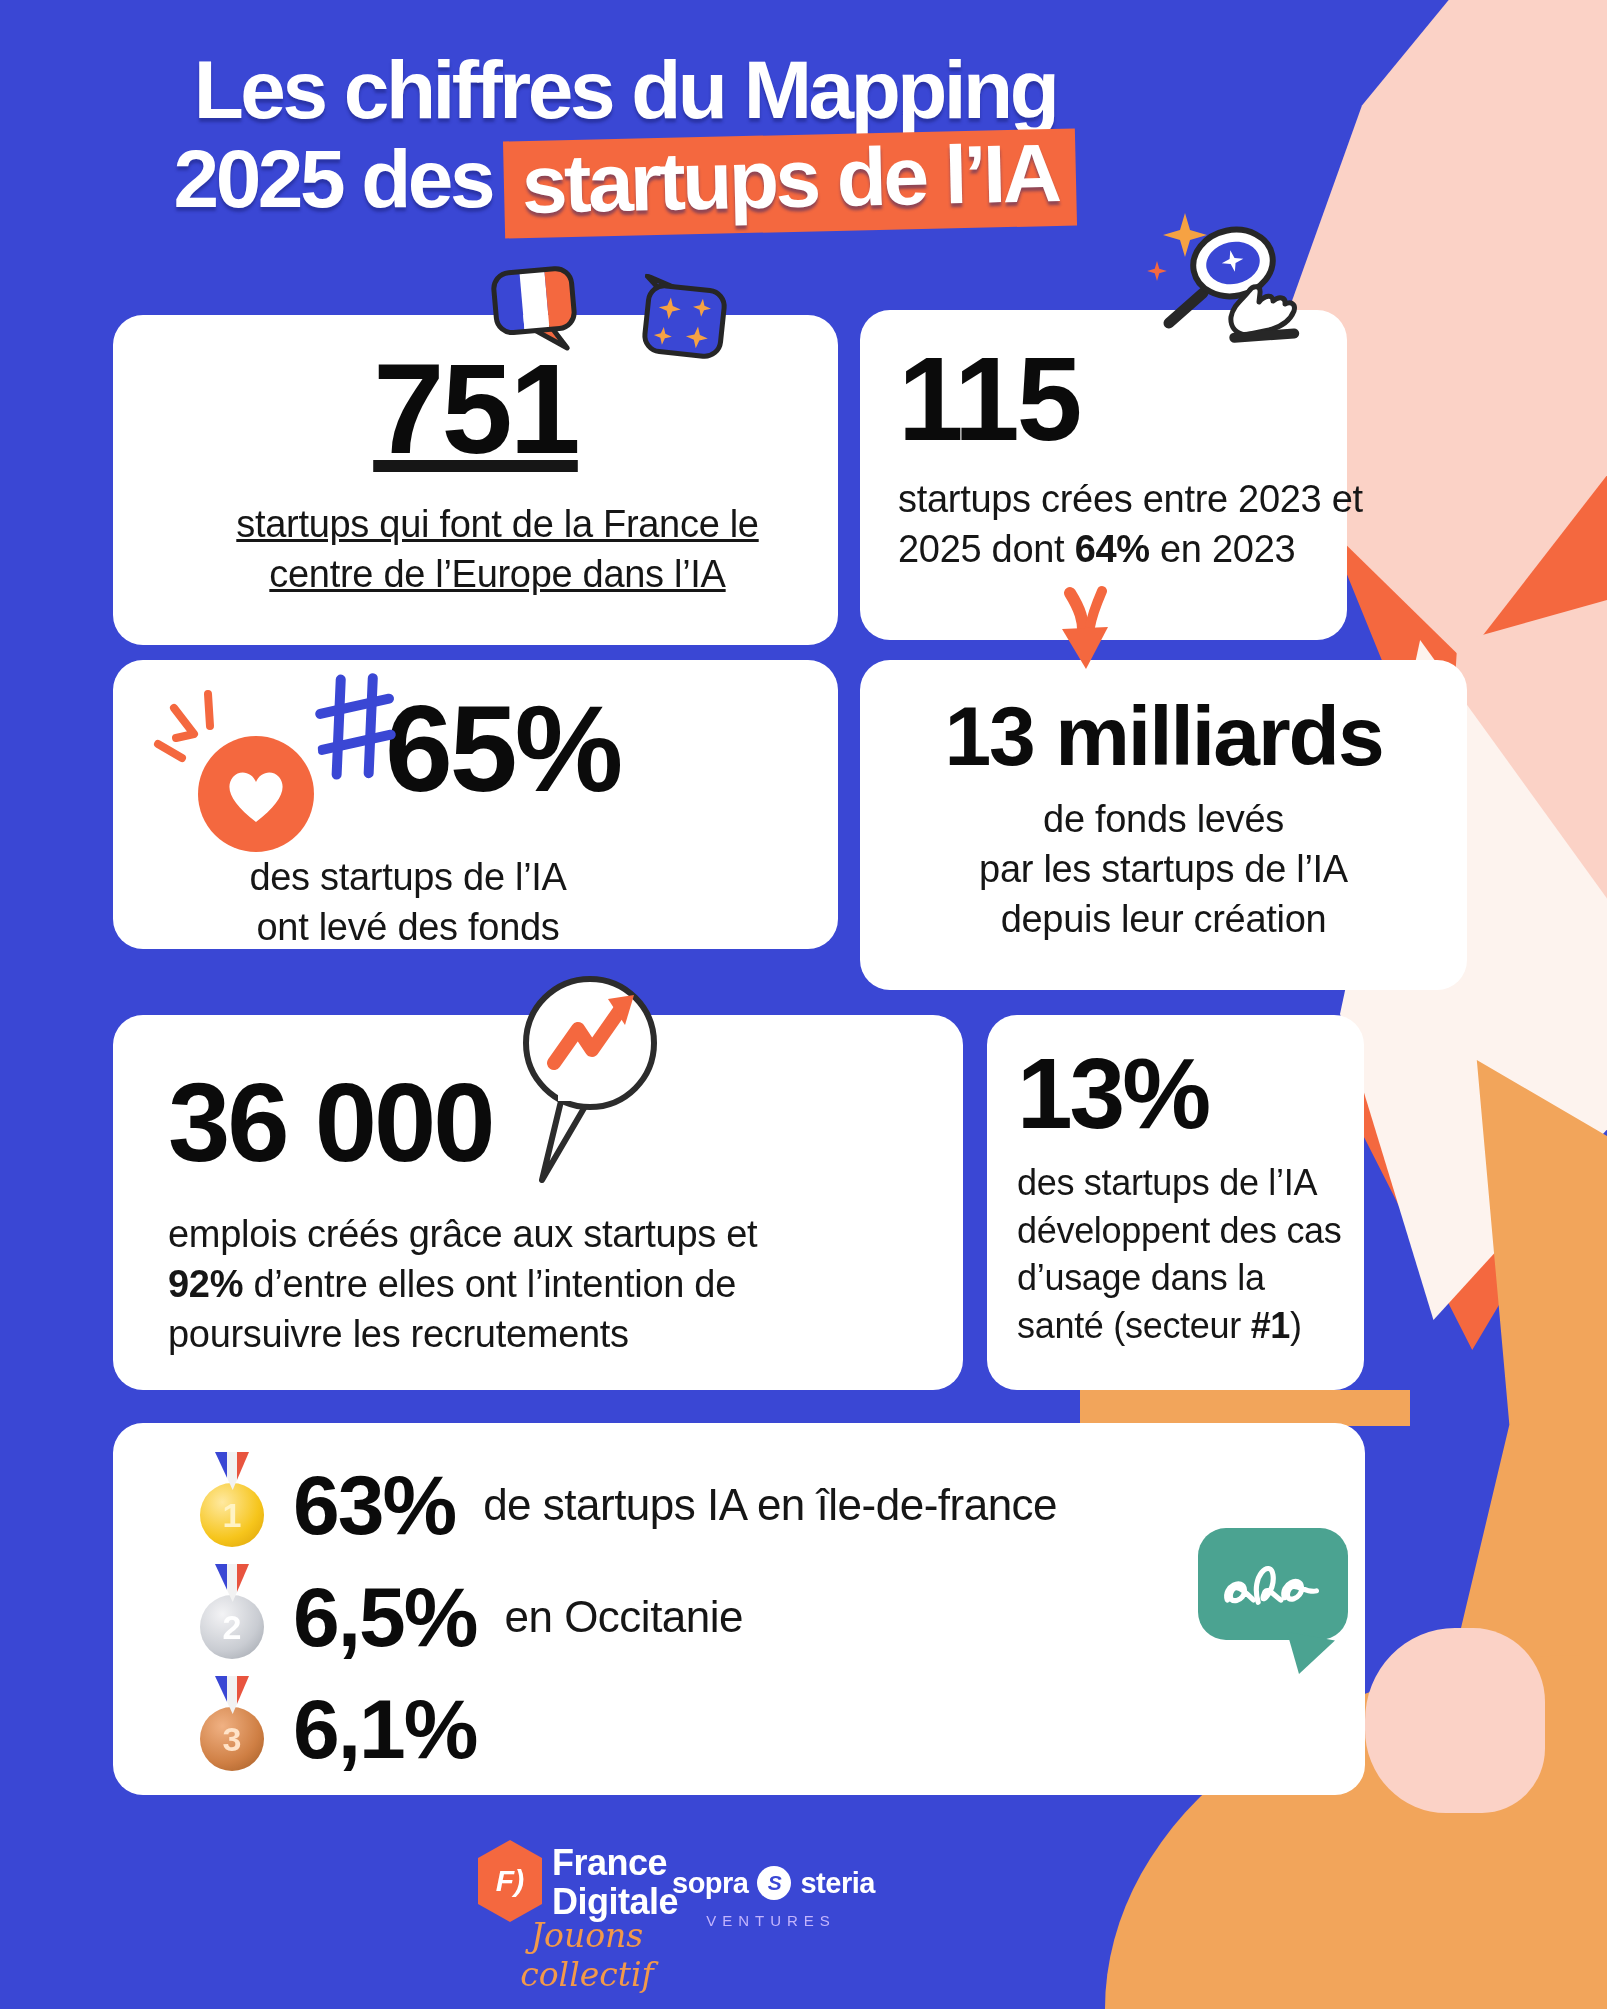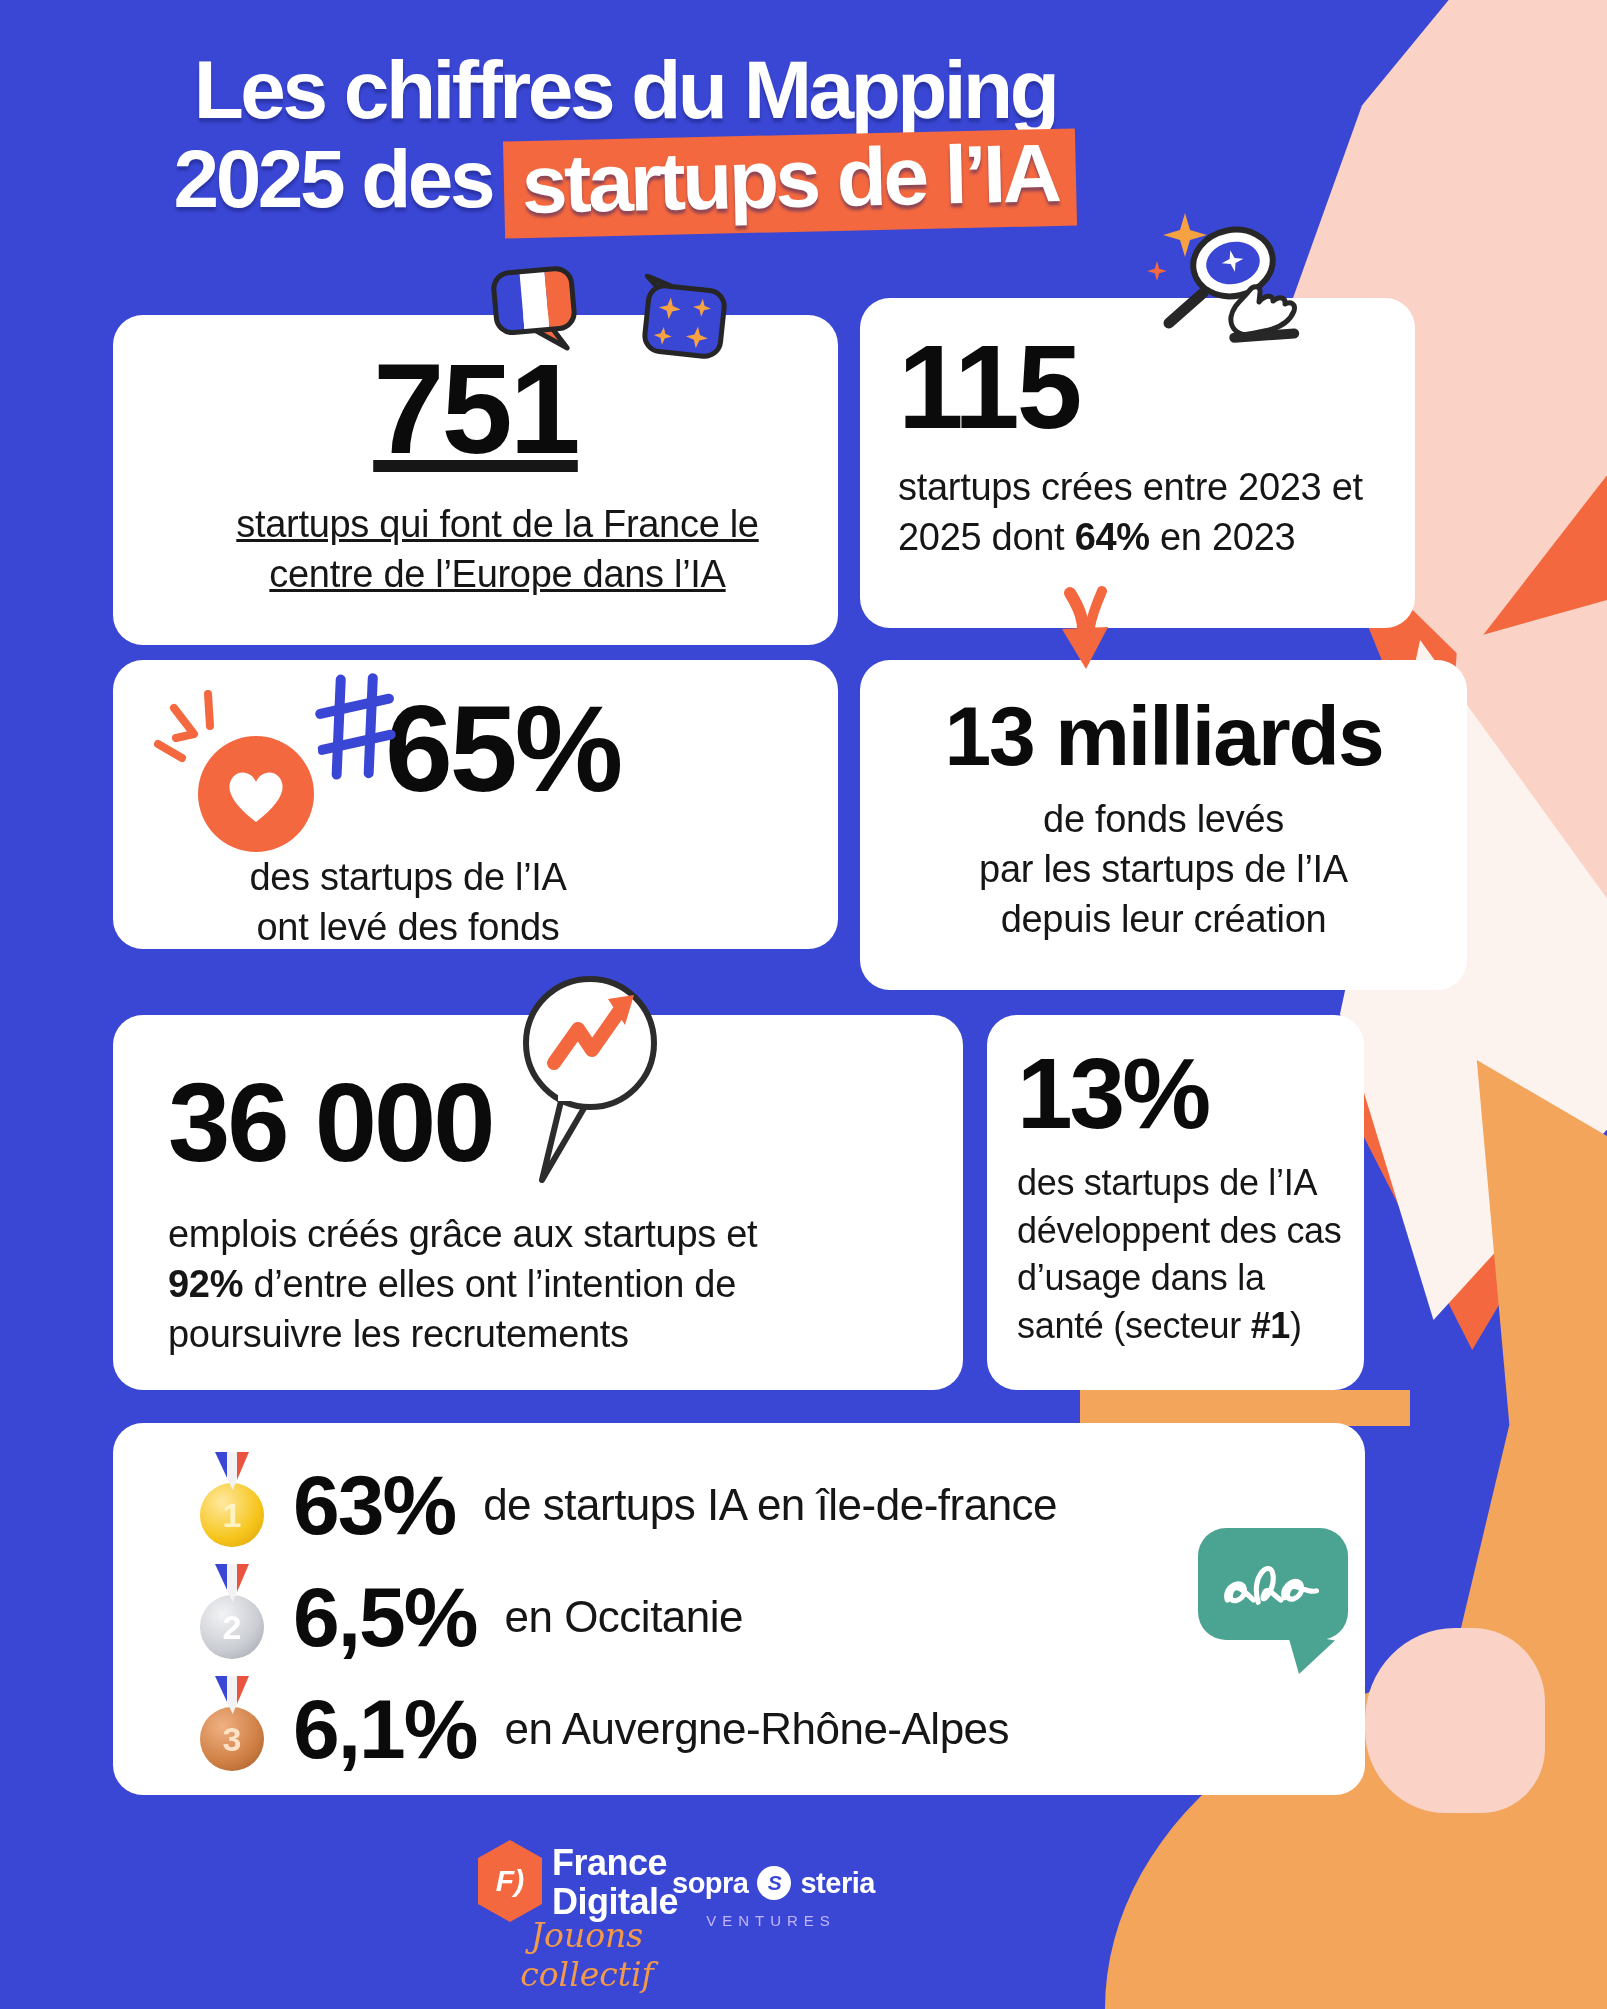--- a/index.html
+++ b/index.html
@@ -30,21 +30,21 @@
              transform:rotate(-1.3deg);}
   .title .pfx{margin-right:4px;}
   
   .card{position:absolute;background:#ffffff;border-radius:30px;z-index:5;}
   .num{font-weight:900;color:#0b0b0b;line-height:1;letter-spacing:-3px;}
   .body{font-size:38px;line-height:1.32;letter-spacing:-0.3px;margin:0;}
   .b{font-weight:800;}
   #card-751{left:113px;top:315px;width:725px;height:330px;text-align:center;text-decoration:underline;}
   #card-751 .num{font-size:128px;margin-top:30px;}
   #card-751 .body{margin-top:26px;padding-left:44px;}
-  #card-115{left:860px;top:298px;width:555px;height:330px;padding:30px 0 0 38px;box-sizing:border-box;}
+  #card-115{left:860px;top:310px;width:487px;height:330px;padding:30px 0 0 38px;box-sizing:border-box;}
   #card-115 .num{font-size:118px;}
   #card-115 .body{width:505px;margin-top:16px;}
   #card-65{left:113px;top:660px;width:725px;height:289px;}
   #card-65 .num{position:absolute;left:272px;top:28px;font-size:122px;}
   #card-65 .body{position:absolute;left:0;top:192px;width:590px;text-align:center;}
   #card-13mds{left:860px;top:660px;width:607px;height:330px;text-align:center;padding-top:34px;box-sizing:border-box;}
   #card-13mds .num{font-size:84px;letter-spacing:-2px;}
   #card-13mds .body{margin-top:16px;}
   #card-36000{left:113px;top:1015px;width:850px;height:375px;padding:52px 0 0 55px;box-sizing:border-box;}
   #card-36000 .num{font-size:112px;}
@@ -177,21 +177,20 @@
       </div>
       <div class="region-value">6,5%</div>
       <div class="region-label">en Occitanie</div>
     </div>
     <div class="region-row">
       <div class="medal">
         <div class="ribbon"></div>
         <div class="disc bronze">3</div>
       </div>
       <div class="region-value">6,1%</div>
-      <div class="region-label">en Auvergne-Rhône-Alpes</div>
     </div>
   </section>
 
   <div class="icon" id="icon-bubble-fr">
     <svg width="100" height="88" viewBox="0 0 100 88">
       <path d="M58,62 L72,84 L42,64 Z" fill="#f4683f" stroke="#262626" stroke-width="5" stroke-linejoin="round"></path>
       <clipPath id="frclip">
           <rect x="4" y="4" width="78" height="60" rx="16"></rect>
         </clipPath>
       <g clip-path="url(#frclip)">

